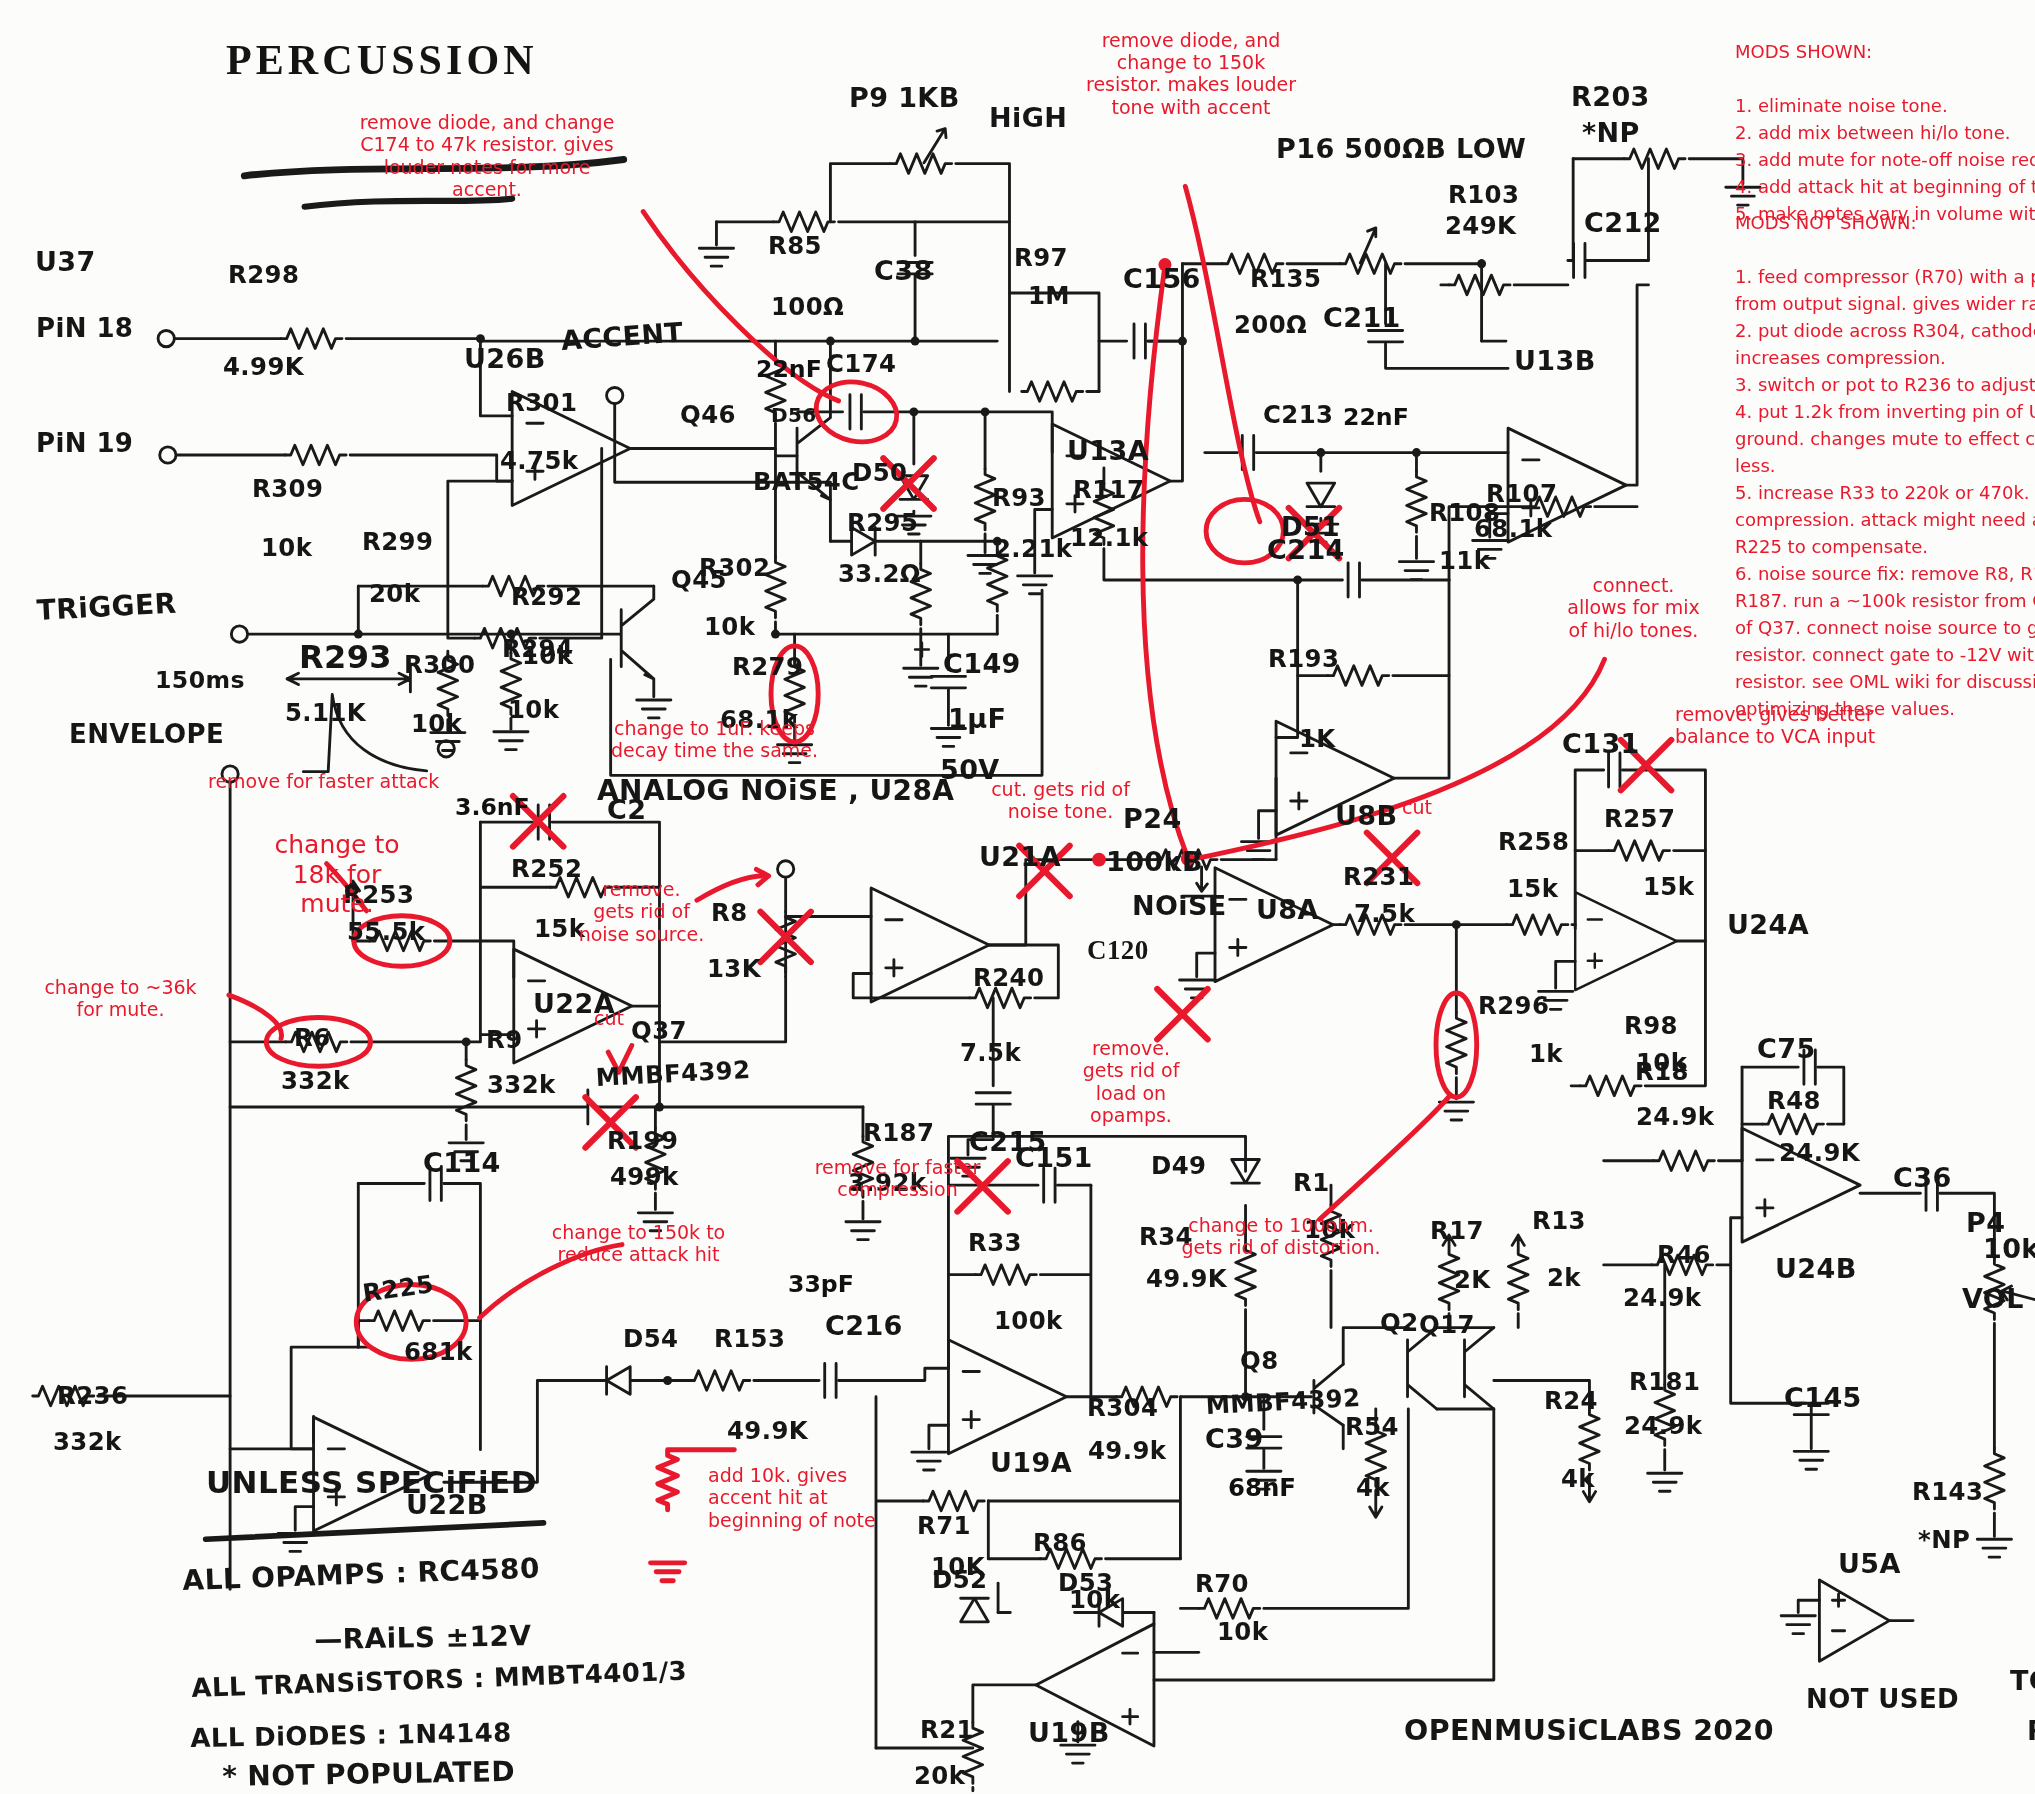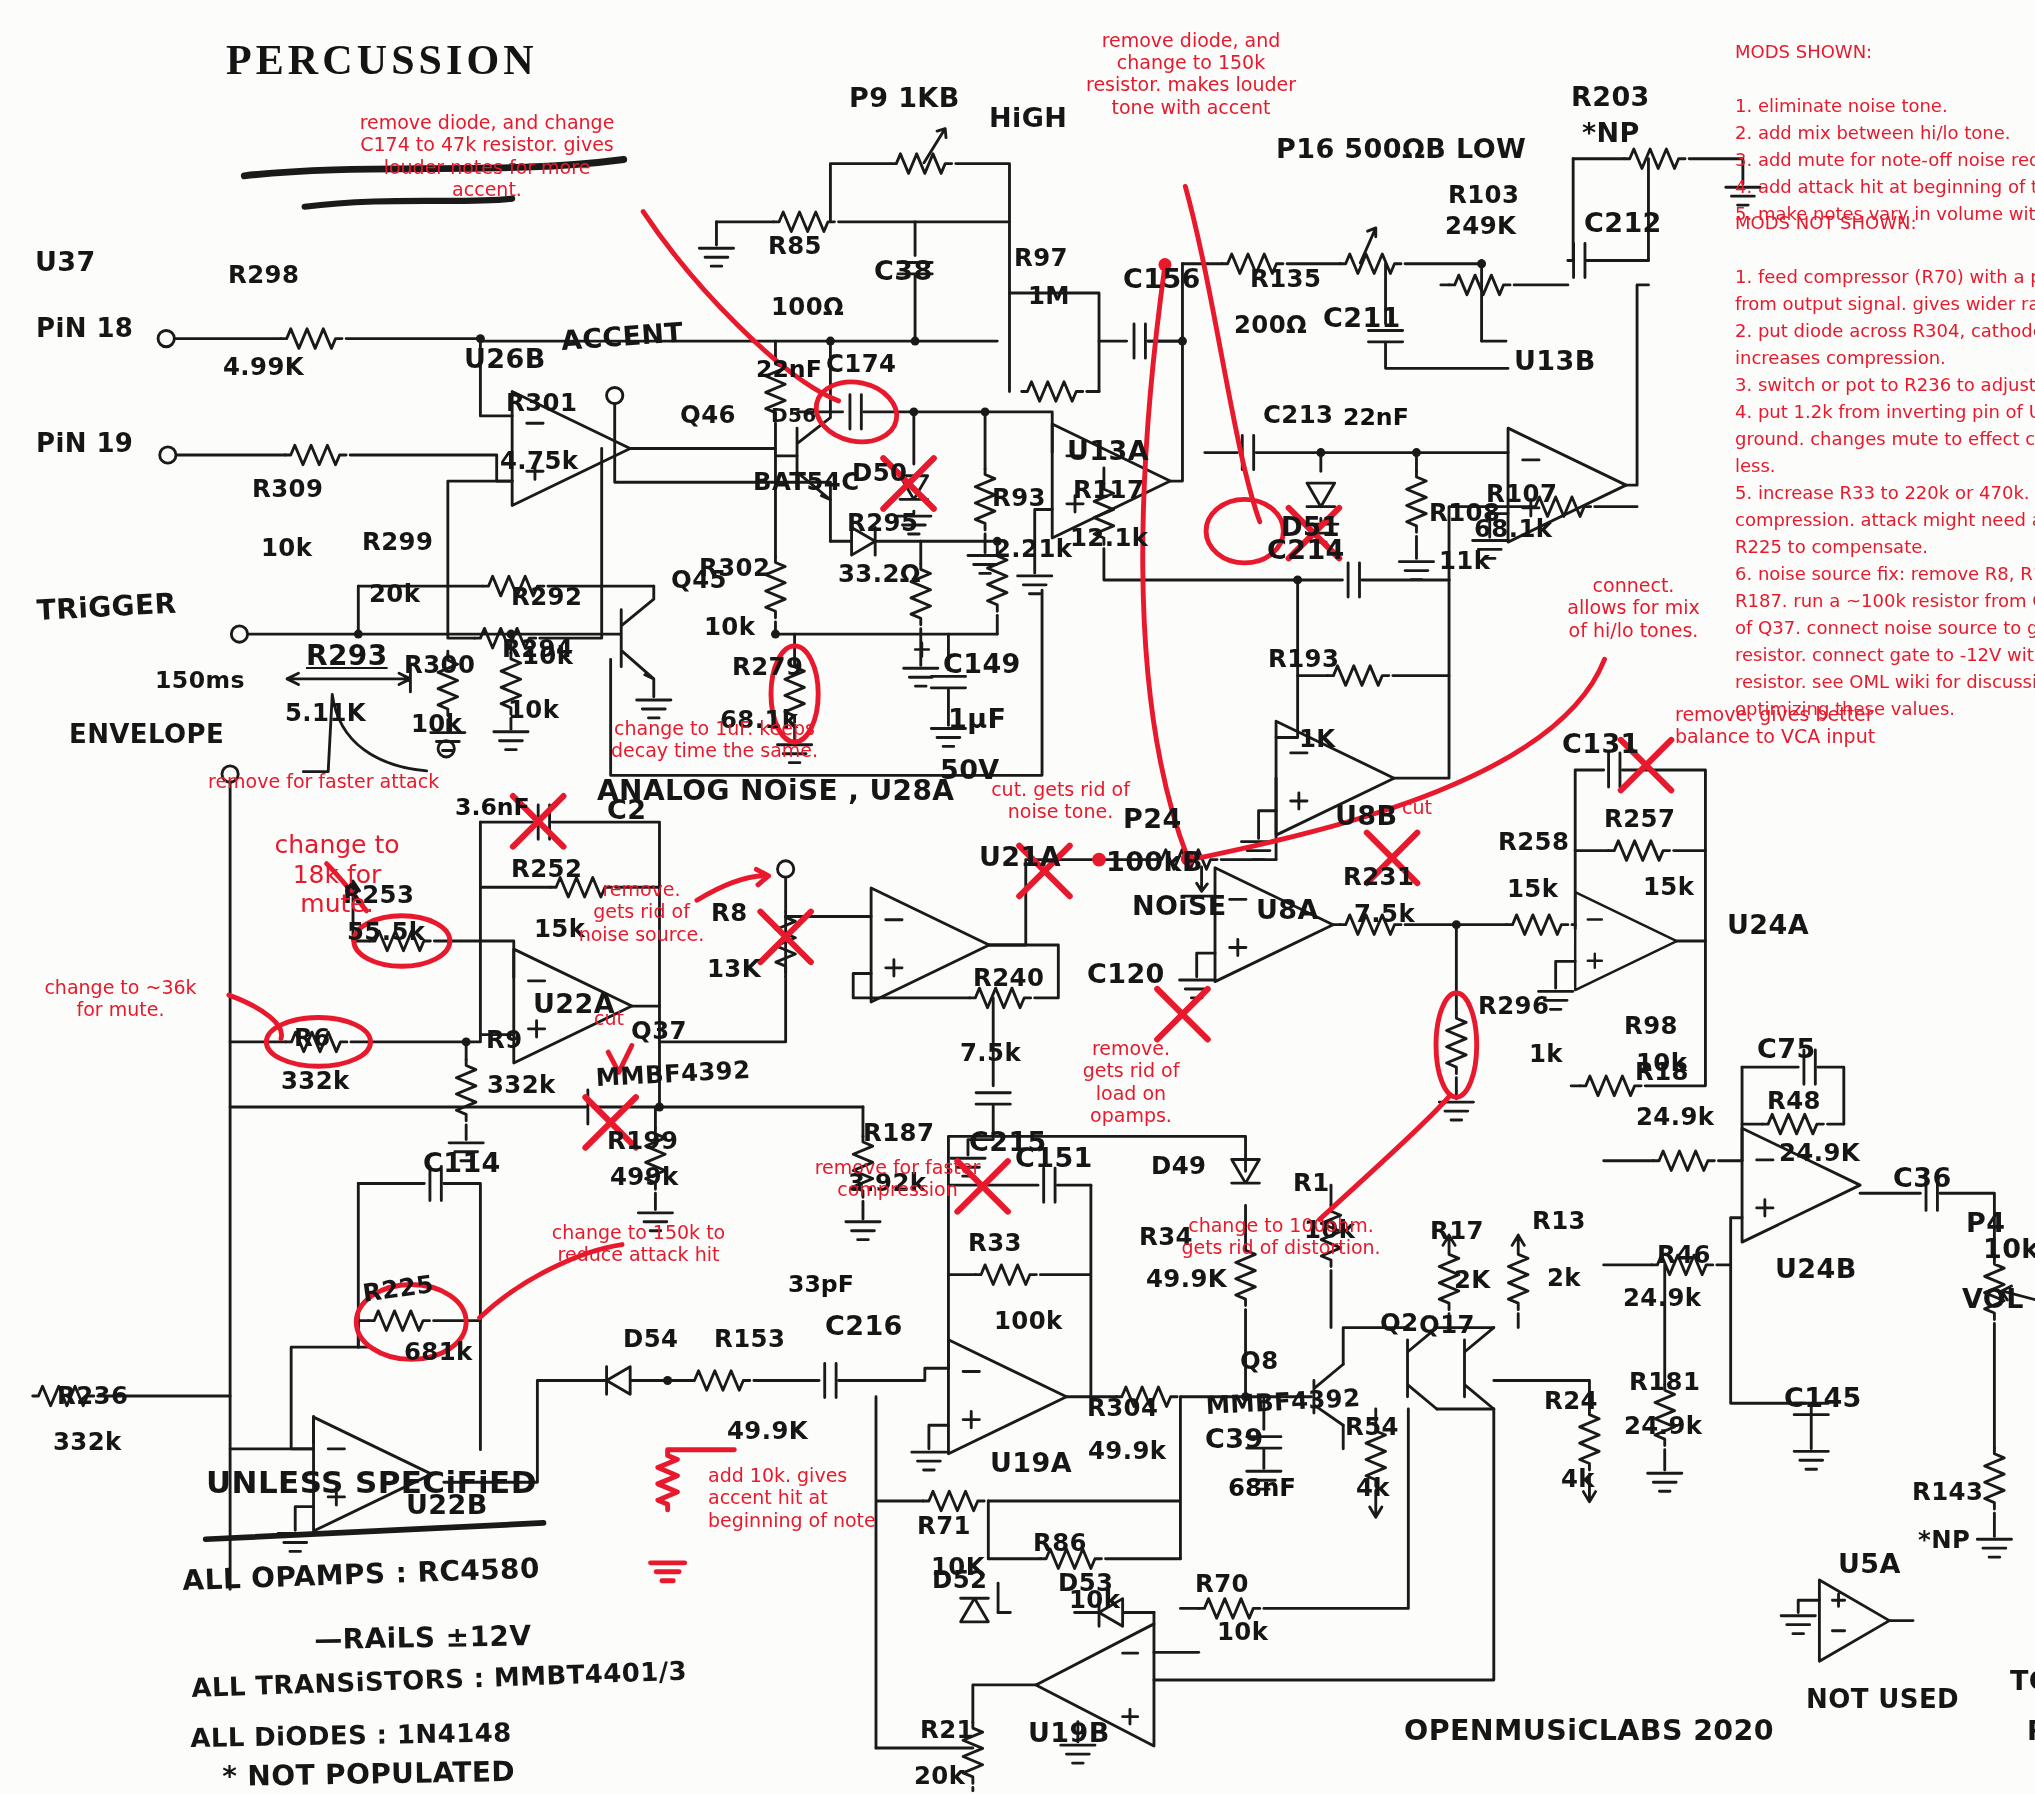--- a/index.html
+++ b/index.html
@@ -493,21 +493,21 @@
   </div>
 
 <div class="lbl hand" style="left: 35px; top: 247px; font-size: 27px;">U37</div>
     <div class="lbl hand" style="left: 36px; top: 314px; font-size: 26px;">PiN 18</div>
     <div class="lbl hand" style="left: 36px; top: 429px; font-size: 26px;">PiN 19</div>
     <div class="lbl hand" style="left: 228px; top: 261px; font-size: 24.4px;">R298</div>
     <div class="lbl hand" style="left: 223px; top: 353px; font-size: 24.4px;">4.99K</div>
     <div class="lbl hand" style="left: 252px; top: 475px; font-size: 24.4px;">R309</div>
     <div class="lbl hand" style="left: 261px; top: 534px; font-size: 24.4px;">10k</div>
     <div class="lbl hand" style="left: 464px; top: 344px; font-size: 27px;">U26B</div>
-    <div class="lbl hand" style="left: 306px; top: 640px; font-size: 28px; text-decoration: underline;">R293</div>
+    <div class="lbl hand" style="left: 299px; top: 640px; font-size: 32px;">R293</div>
     <div class="lbl hand" style="left: 285px; top: 699px; font-size: 24.4px;">5.11K</div>
     <div class="lbl hand" style="left: 502px; top: 635px; font-size: 24.4px;">R294</div>
     <div class="lbl hand" style="left: 508px; top: 696px; font-size: 24.4px;">10k</div>
     <div class="lbl hand" style="left: 506px; top: 389px; font-size: 24.4px;">R301</div>
     <div class="lbl hand" style="left: 500px; top: 447px; font-size: 24.4px;">4.75k</div>
     <div class="lbl hand" style="left: 560px; top: 326px; font-size: 27px; transform: rotate(-4deg);">ACCENT</div>
     <div class="lbl hand" style="left: 511px; top: 583px; font-size: 24.4px;">R292</div>
     <div class="lbl hand" style="left: 522px; top: 642px; font-size: 24.4px;">10k</div>
     <div class="lbl hand" style="left: 362px; top: 528px; font-size: 24.4px;">R299</div>
     <div class="lbl hand" style="left: 369px; top: 580px; font-size: 24.4px;">20k</div>
@@ -575,21 +575,21 @@
     <div class="lbl hand" style="left: 631px; top: 1017px; font-size: 24.4px;">Q37</div>
     <div class="lbl hand" style="left: 595px; top: 1064px; font-size: 24.4px; transform: rotate(-3deg);">MMBF4392</div>
     <div class="lbl hand" style="left: 607px; top: 1127px; font-size: 24.4px;">R199</div>
     <div class="lbl hand" style="left: 610px; top: 1163px; font-size: 24.4px;">499k</div>
     <div class="lbl hand" style="left: 863px; top: 1119px; font-size: 24.4px;">R187</div>
     <div class="lbl hand" style="left: 848px; top: 1169px; font-size: 24.4px;">3.92k</div>
     <div class="lbl hand" style="left: 979px; top: 842px; font-size: 27px;">U21A</div>
     <div class="lbl hand" style="left: 973px; top: 964px; font-size: 24.4px;">R240</div>
     <div class="lbl hand" style="left: 960px; top: 1039px; font-size: 24.4px;">7.5k</div>
     <div class="lbl hand" style="left: 969px; top: 1127px; font-size: 27px;">C215</div>
-    <div class="lbl hand" style="left: 1087px; top: 959px; font-size: 27px;">C120</div>
+    <div class="lbl hand" style="left: 1087px; top: 935px; font-size: 27px; font-family: Liberation Serif, serif;">C120</div>
     <div class="lbl hand" style="left: 1256px; top: 895px; font-size: 27px;">U8A</div>
     <div class="lbl hand" style="left: 1343px; top: 863px; font-size: 24.4px;">R231</div>
     <div class="lbl hand" style="left: 1354px; top: 900px; font-size: 24.4px;">7.5k</div>
     <div class="lbl hand" style="left: 1498px; top: 828px; font-size: 24.4px;">R258</div>
     <div class="lbl hand" style="left: 1507px; top: 875px; font-size: 24.4px;">15k</div>
     <div class="lbl hand" style="left: 1478px; top: 992px; font-size: 24.4px;">R296</div>
     <div class="lbl hand" style="left: 1529px; top: 1040px; font-size: 24.4px;">1k</div>
     <div class="lbl hand" style="left: 1562px; top: 729px; font-size: 27px;">C131</div>
     <div class="lbl hand" style="left: 1604px; top: 805px; font-size: 24.4px;">R257</div>
     <div class="lbl hand" style="left: 1643px; top: 873px; font-size: 24.4px;">15k</div>

